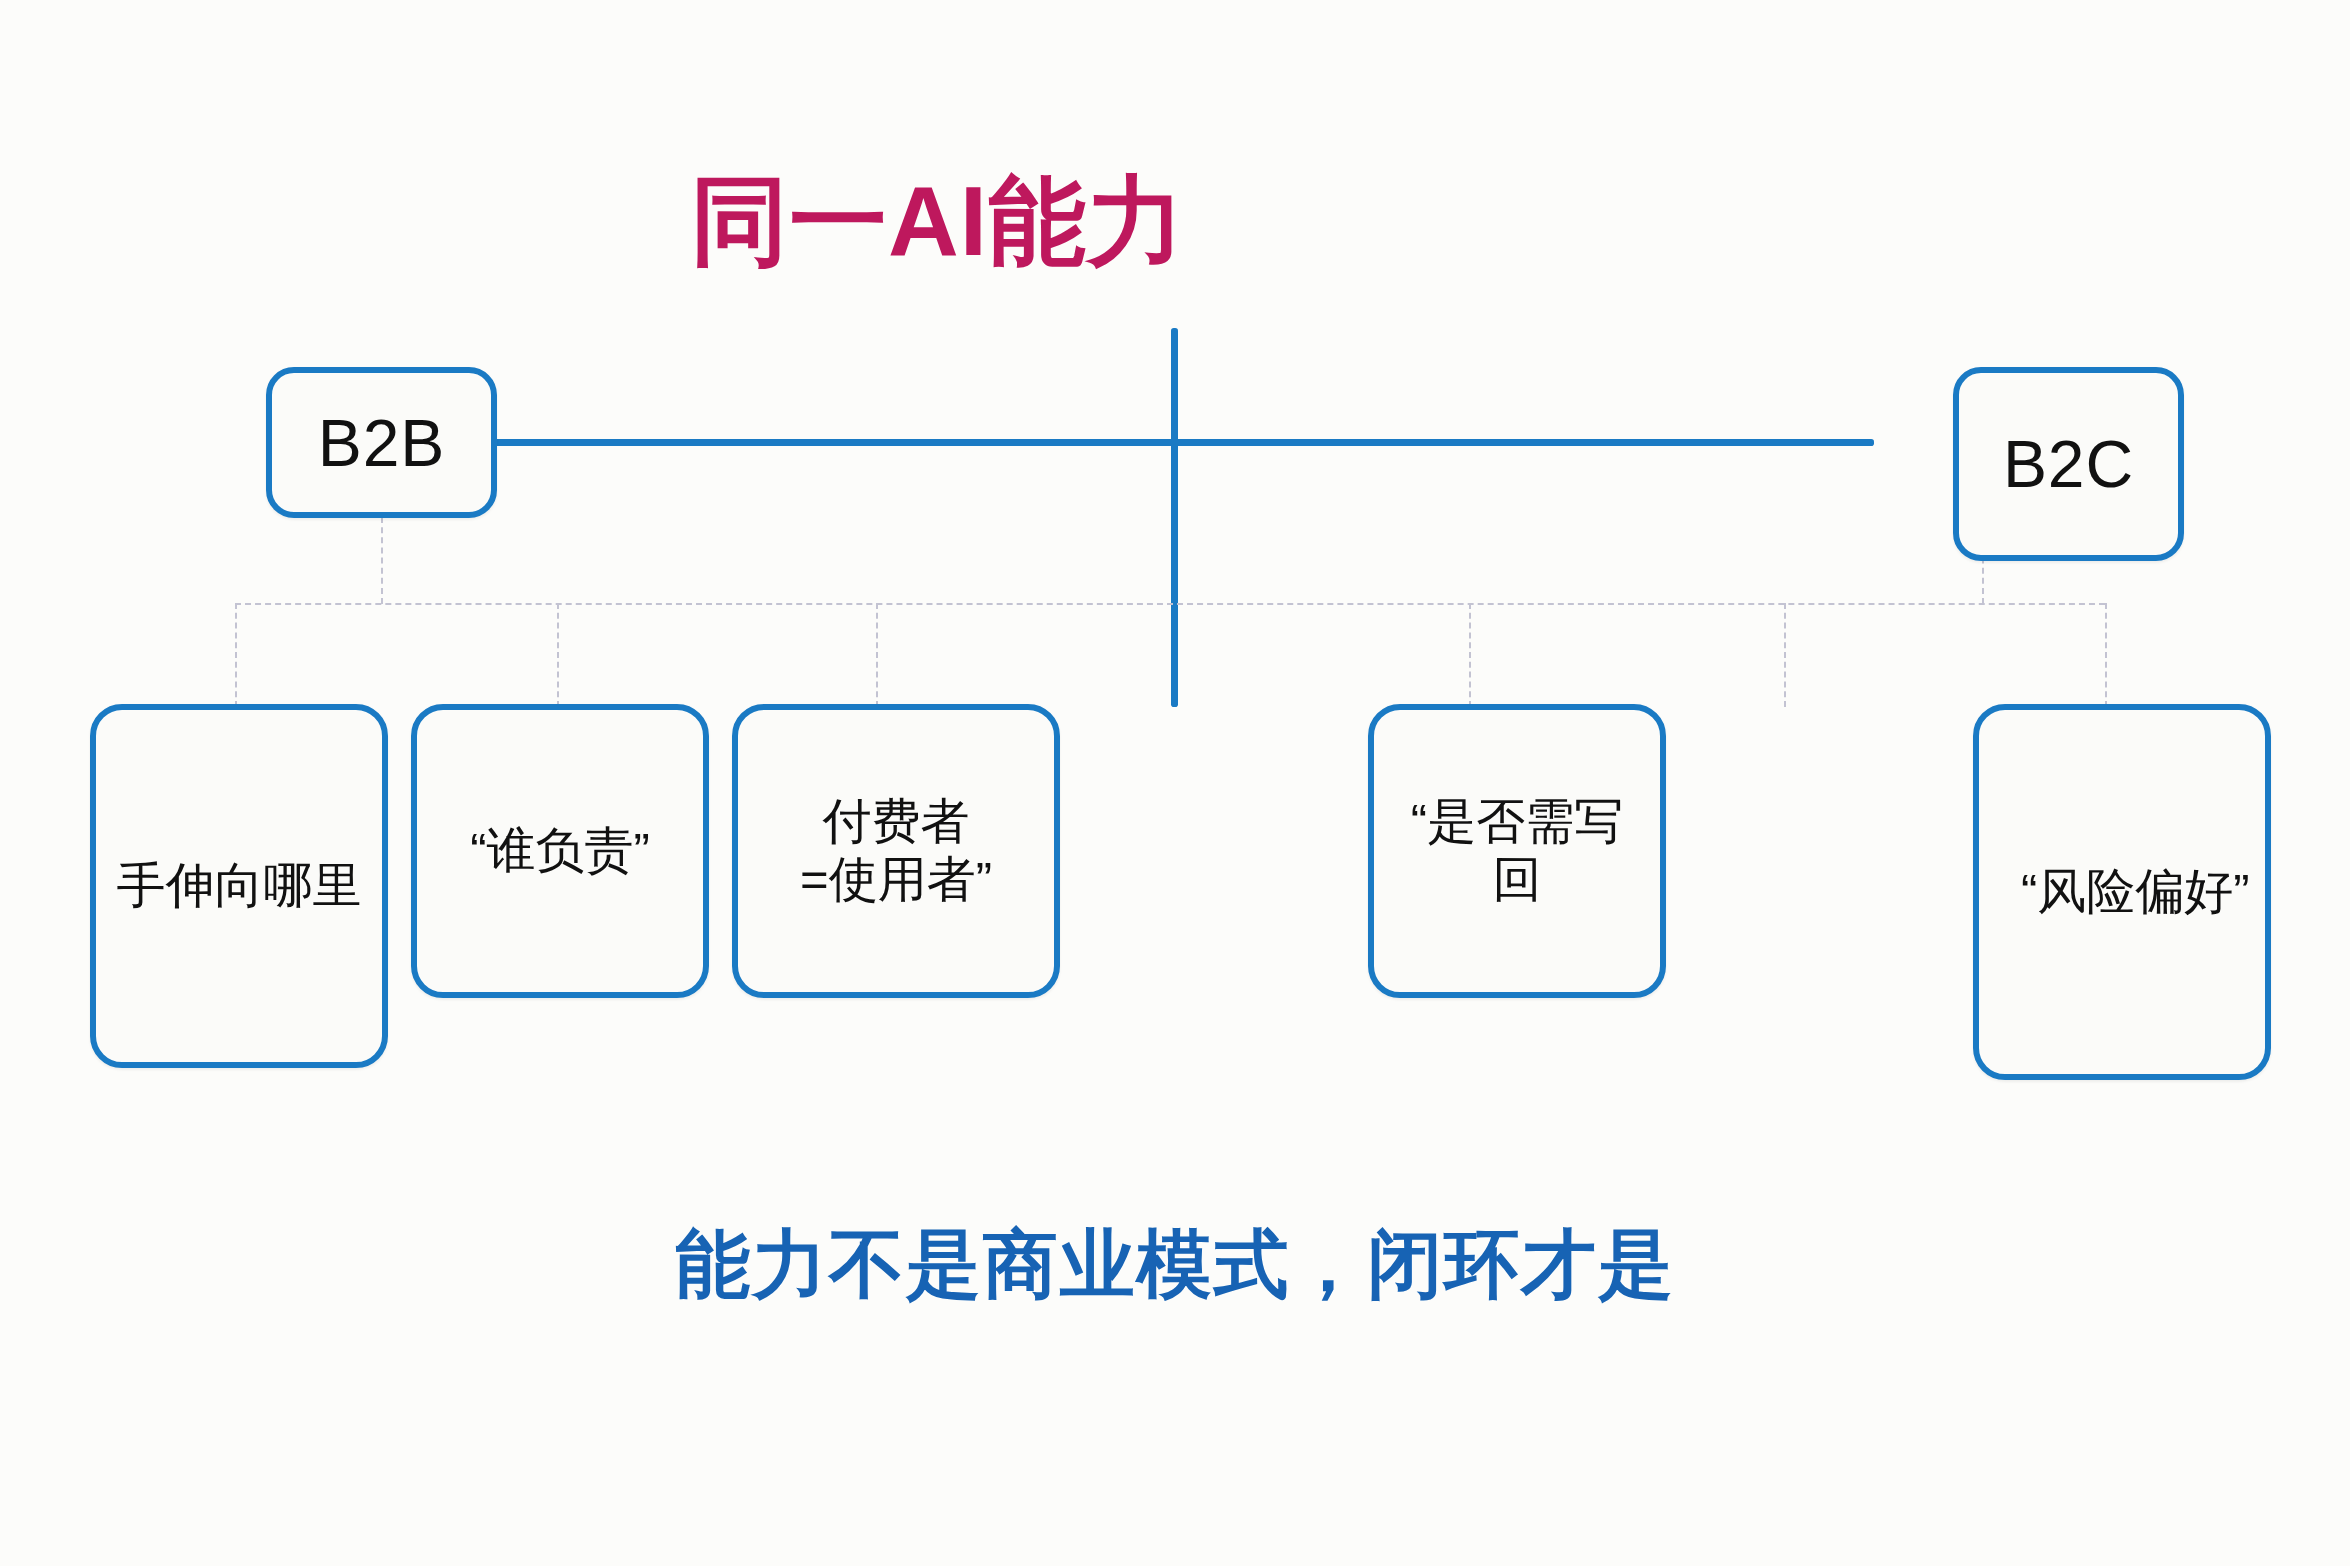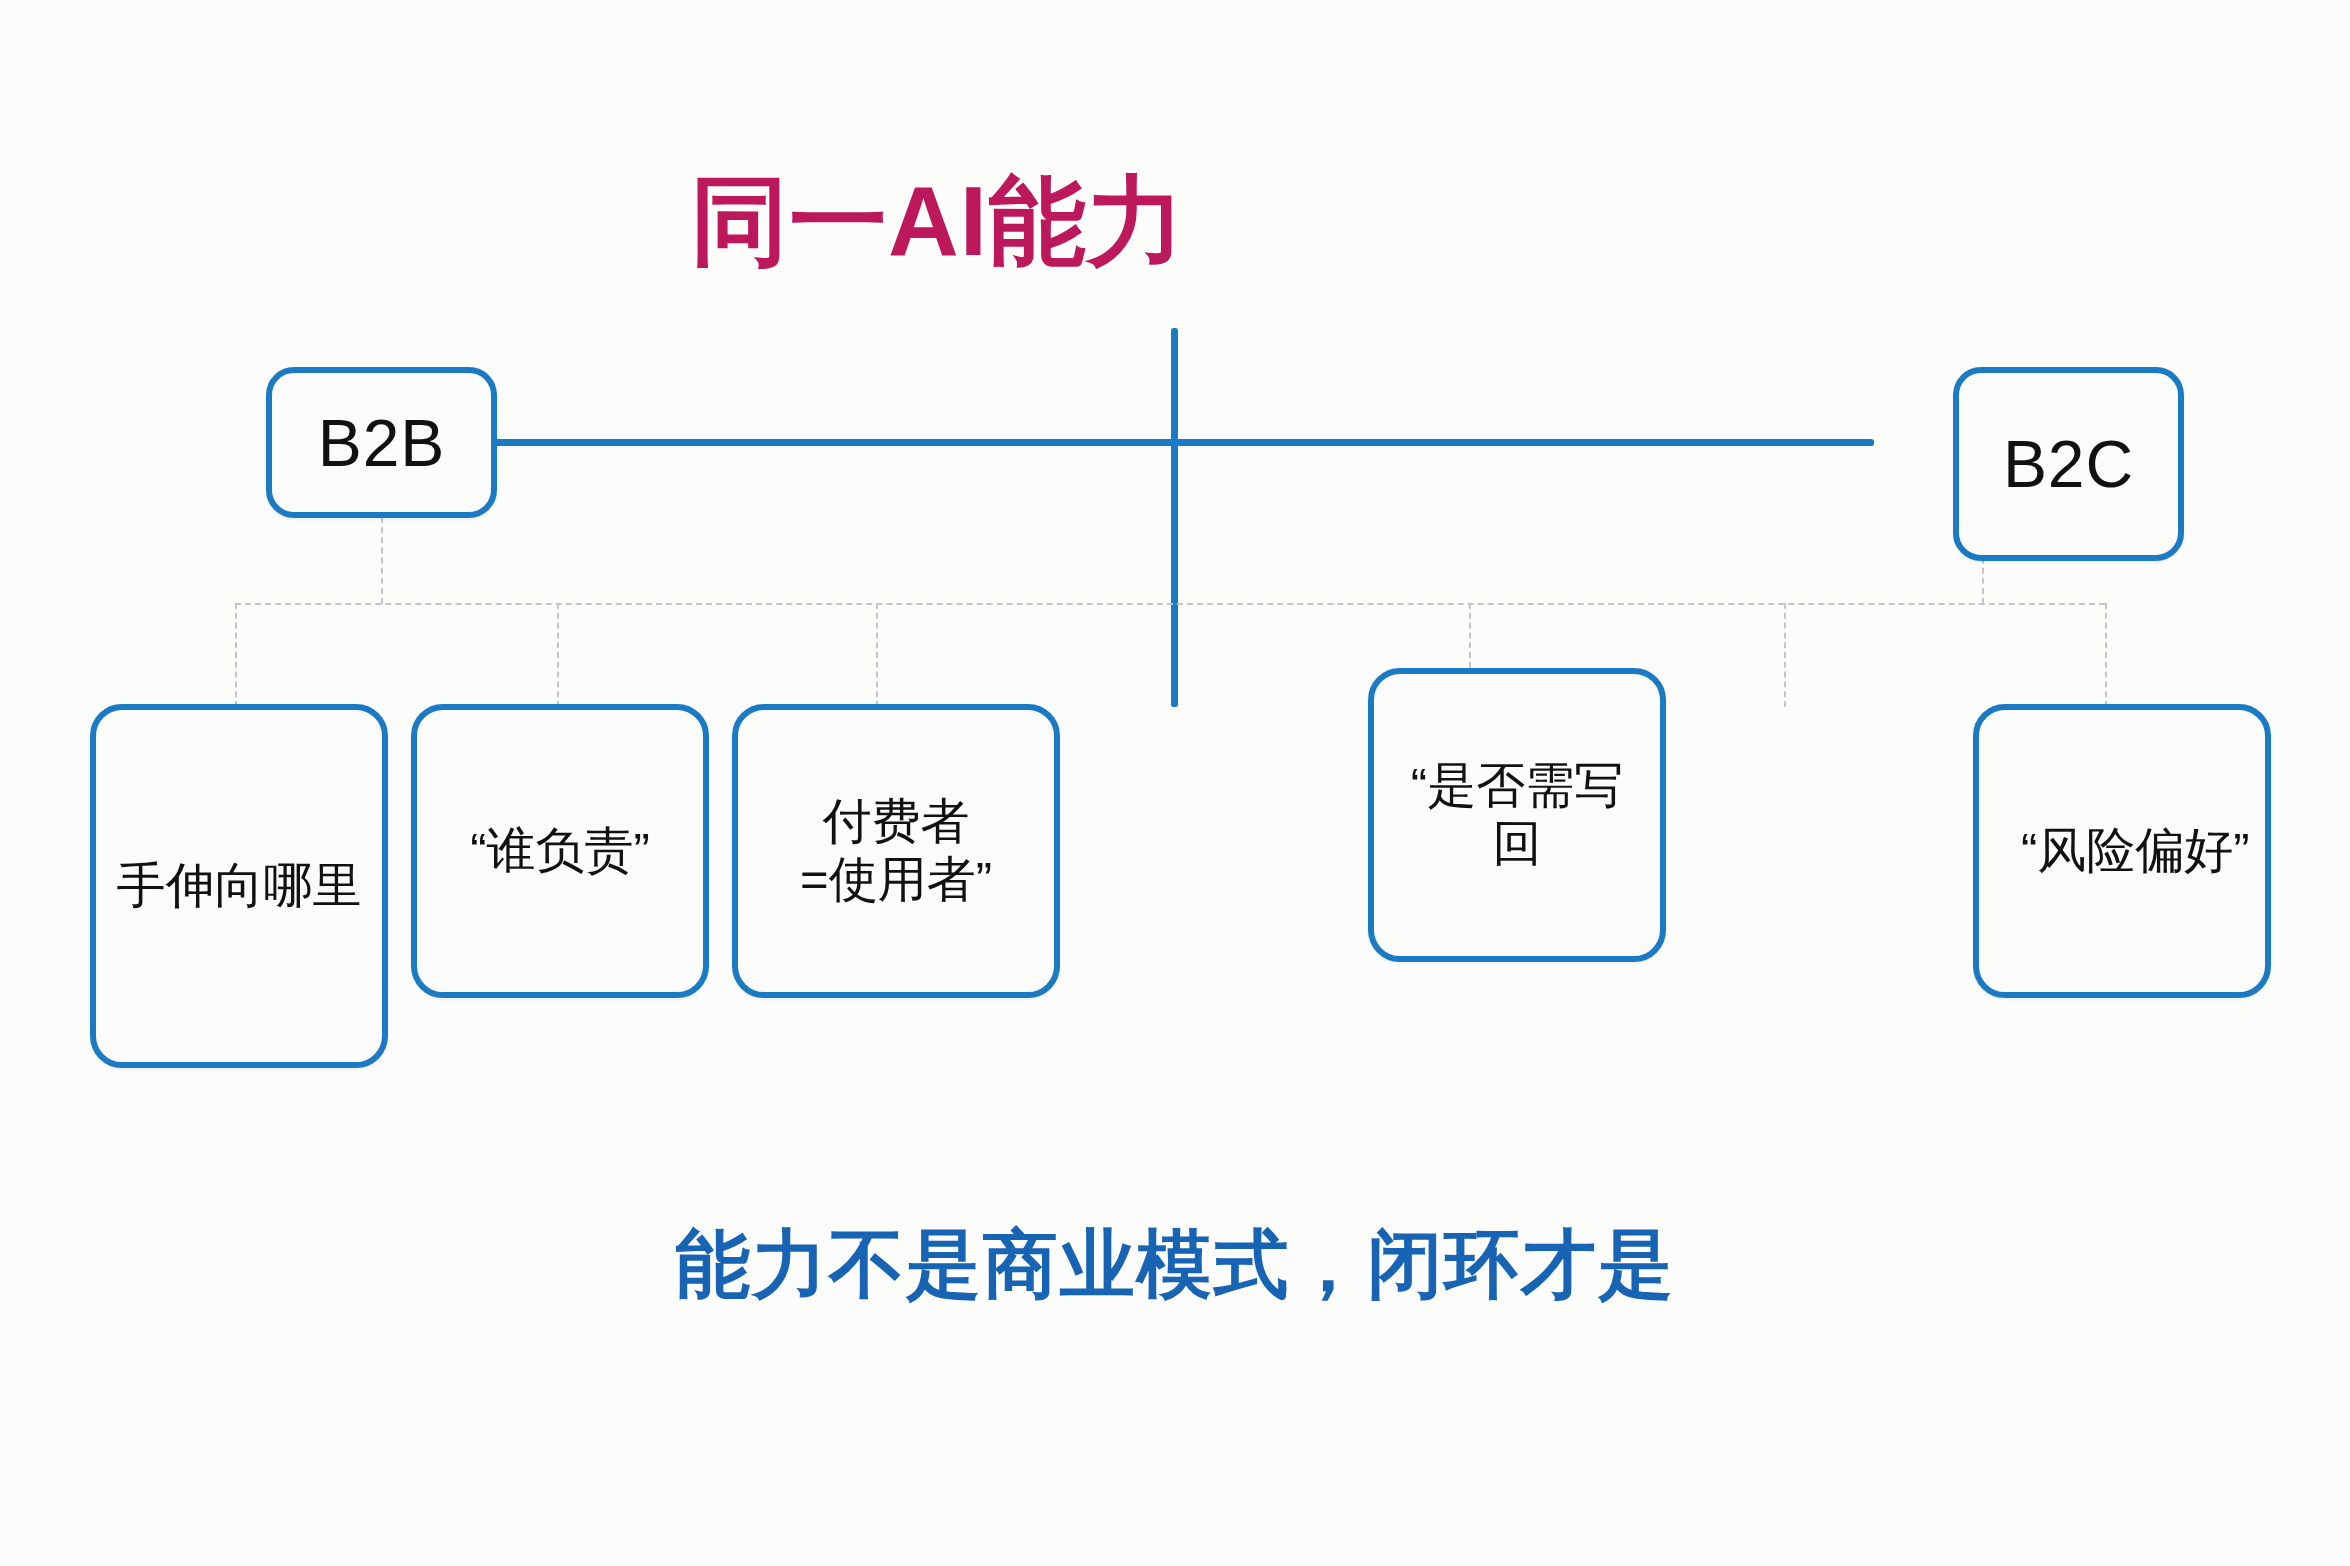--- a/index.html
+++ b/index.html
@@ -139,26 +139,26 @@
   <div class="node leaf" style="left:411px; top:704px; width:298px; height:294px;">
     <span class="txt">“谁负责”</span>
   </div>
 
   <div class="node leaf" style="left:732px; top:704px; width:328px; height:294px;">
     <span class="txt">付费者
 =使用者”</span>
   </div>
 
 
-  <div class="node leaf" style="left:1368px; top:668px; width:298px; height:294px;">
+  <div class="node leaf" style="left:1368px; top:704px; width:298px; height:294px;">
     <span class="txt">“是否需写
 回</span>
   </div>
 
 
-  <div class="node leaf" style="left:1973px; top:704px; width:298px; height:294px;padding-left:36px;">
+  <div class="node leaf" style="left:1973px; top:704px; width:298px; height:376px;padding-left:36px;">
     <span class="txt">“风险偏好”</span>
   </div>
 
   <div id="caption">能力不是商业模式，闭环才是</div>
 
 </div>
 
 
 </body></html>

